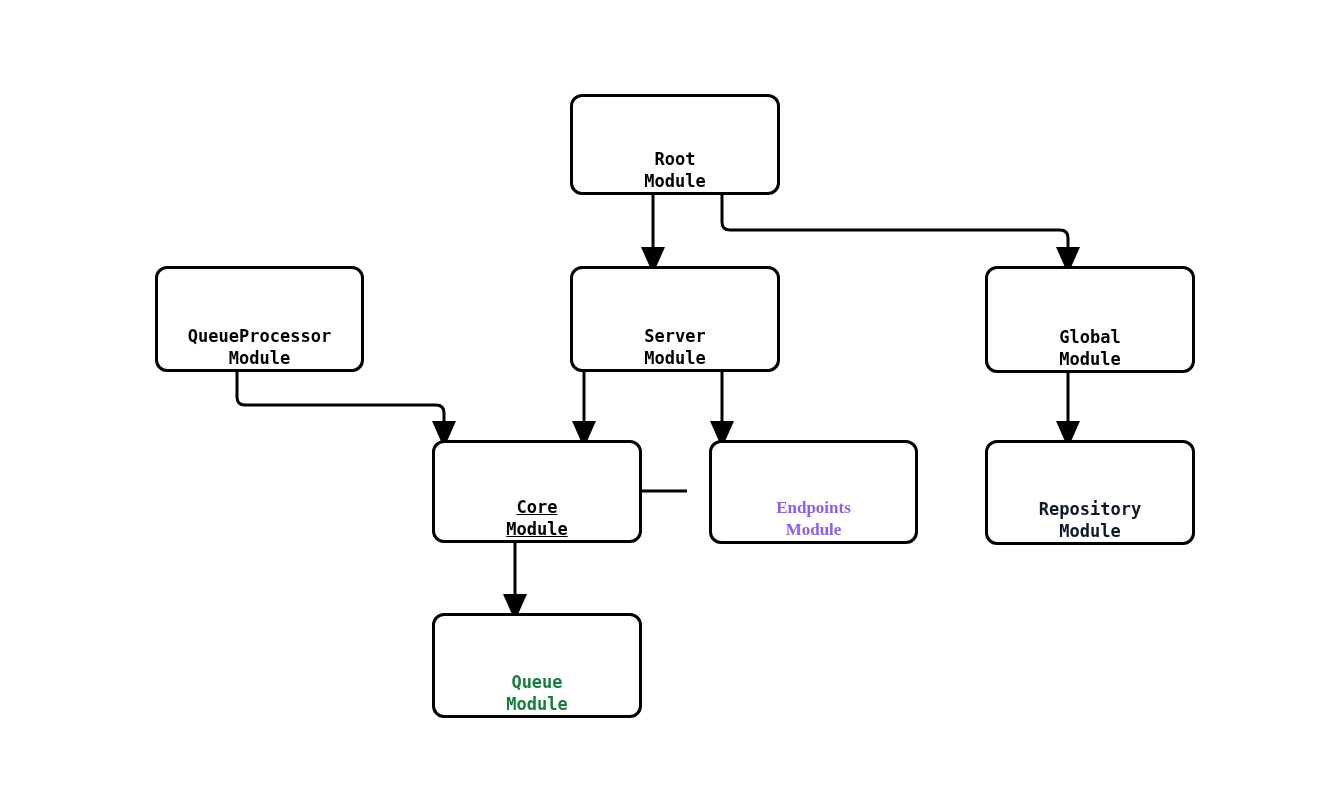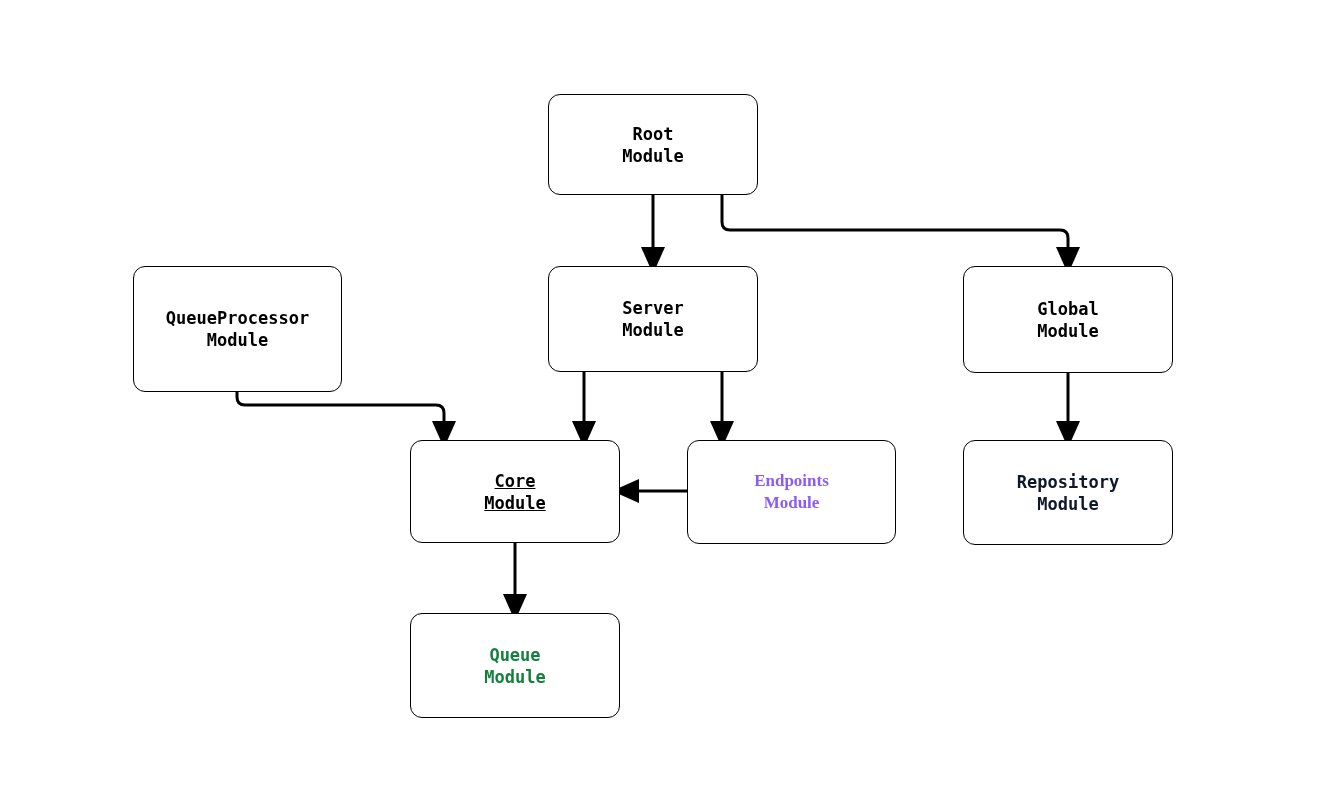--- a/index.html
+++ b/index.html
@@ -19,26 +19,27 @@
     position: absolute;
     left: 0;
     top: 0;
     width: 1337px;
     height: 809px;
   }
   .node-box {
     position: absolute;
     box-sizing: border-box;
     background: #ffffff;
-    border: 1px solid #0369a1;
+    border: 3px solid #0369a1;
     border-radius: 12px;
     display: flex;
-    align-items: center;
+    align-items: flex-end;
     justify-content: center;
     z-index: 2;
+    margin-left: 22px;
   }
   .node-label {
     font-family: "DejaVu Sans Mono", "Liberation Mono", monospace;
     font-size: 17px;
     font-weight: bold;
     line-height: 22px;
     color: #000000;
     text-align: center;
     white-space: pre;
     letter-spacing: 0px;
@@ -66,21 +67,21 @@
         <path d="M 687,491 L 636,491" stroke="#000000" marker-end="url(#arrowhead)"></path>
         <path d="M 515,543 L 515,597" stroke="#000000" marker-end="url(#arrowhead)"></path>
       </g>
   </svg>
 
   <div id="nodes-group">
       <div class="node-box" style="left: 548px; top: 94px; width: 210px; height: 101px; background: rgb(255, 255, 255); border-color: rgb(0, 0, 0);">
         <div class="node-label" style="color: rgb(0, 0, 0);">Root
 Module</div>
       </div>
-      <div class="node-box" style="left: 133px; top: 266px; width: 209px; height: 126px; background: rgb(255, 255, 255); border-color: rgb(0, 0, 0);">
+      <div class="node-box" style="left: 133px; top: 266px; width: 209px; height: 106px; background: rgb(255, 255, 255); border-color: rgb(0, 0, 0);">
         <div class="node-label" style="color: rgb(0, 0, 0);">QueueProcessor
 Module</div>
       </div>
       <div class="node-box" style="left: 548px; top: 266px; width: 210px; height: 106px; background: rgb(255, 255, 255); border-color: rgb(0, 0, 0);">
         <div class="node-label" style="color: rgb(0, 0, 0);">Server
 Module</div>
       </div>
       <div class="node-box" style="left: 963px; top: 266px; width: 210px; height: 107px; background: rgb(255, 255, 255); border-color: rgb(0, 0, 0);">
         <div class="node-label" style="color: rgb(0, 0, 0);">Global
 Module</div>

